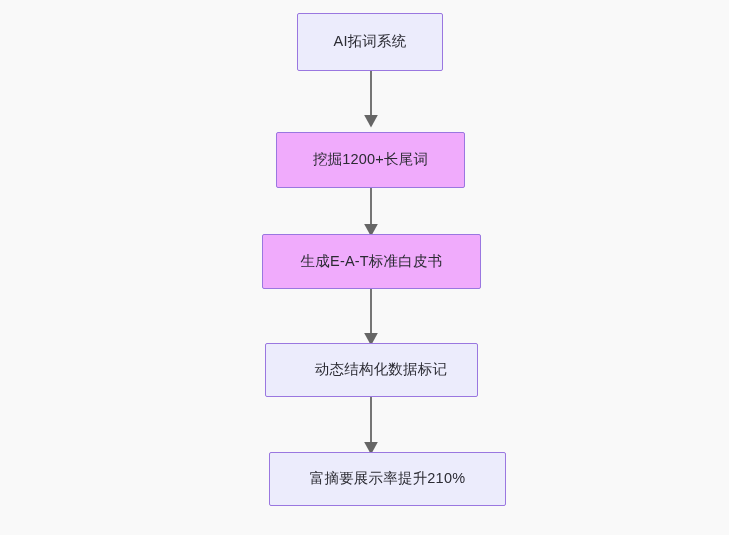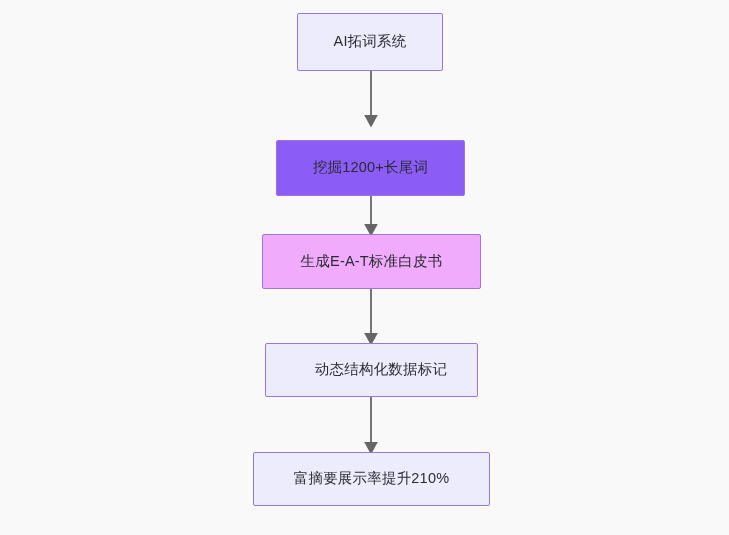--- a/index.html
+++ b/index.html
@@ -62,27 +62,27 @@
         <line x1="371" y1="181" x2="371" y2="233" stroke="#666666" stroke-width="1.8" marker-end="url(#arrowhead)" id="edge-2"></line>
         <line x1="371" y1="289" x2="371" y2="342" stroke="#666666" stroke-width="1.8" marker-end="url(#arrowhead)" id="edge-3"></line>
         <line x1="371" y1="397" x2="371" y2="451" stroke="#666666" stroke-width="1.8" marker-end="url(#arrowhead)" id="edge-4"></line>
       </g>
   </svg>
 
   <div id="nodes-layer">
       <div class="node" id="node-ai-keyword-system" style="left: 297px; top: 13px; width: 146px; height: 58px; background: rgb(236, 236, 252); border-color: rgb(154, 119, 224); color: rgb(43, 43, 51);">
         <span class="node-label">AI拓词系统</span>
       </div>
-      <div class="node" id="node-mine-longtail-keywords" style="left: 276px; top: 140px; width: 189px; height: 56px; background: #8b5cf6; border-color: rgb(154, 119, 224); color: rgb(43, 43, 51);">
+      <div class="node" id="node-mine-longtail-keywords" style="left: 276px; top: 132px; width: 189px; height: 56px; background: #f0abfc; border-color: rgb(154, 119, 224); color: rgb(43, 43, 51);">
         <span class="node-label">挖掘1200+长尾词</span>
       </div>
       <div class="node" id="node-generate-eat-whitepaper" style="left: 262px; top: 234px; width: 219px; height: 55px; background: #f0abfc; border-color: rgb(154, 119, 224); color: rgb(43, 43, 51);">
         <span class="node-label">生成E-A-T标准白皮书</span>
       </div>
       <div class="node" id="node-dynamic-structured-data" style="left: 265px; top: 343px; width: 213px; height: 54px; background: rgb(236, 236, 252); border-color: rgb(154, 119, 224); color: rgb(43, 43, 51); padding-left: 19px;">
         <span class="node-label">动态结构化数据标记</span>
       </div>
-      <div class="node" id="node-rich-snippet-lift" style="left: 253px; top: 452px; width: 237px; height: 54px; background: rgb(236, 236, 252); border-color: rgb(154, 119, 224); color: rgb(43, 43, 51);">
+      <div class="node" id="node-rich-snippet-lift" style="left: 269px; top: 452px; width: 237px; height: 54px; background: rgb(236, 236, 252); border-color: rgb(154, 119, 224); color: rgb(43, 43, 51);">
         <span class="node-label">富摘要展示率提升210%</span>
       </div>
     </div>
 
 </div>
 
 </body></html>

